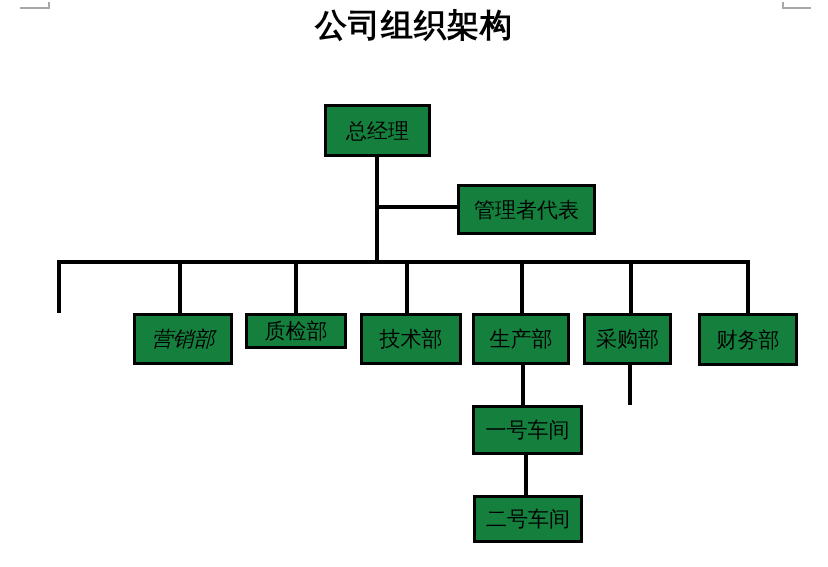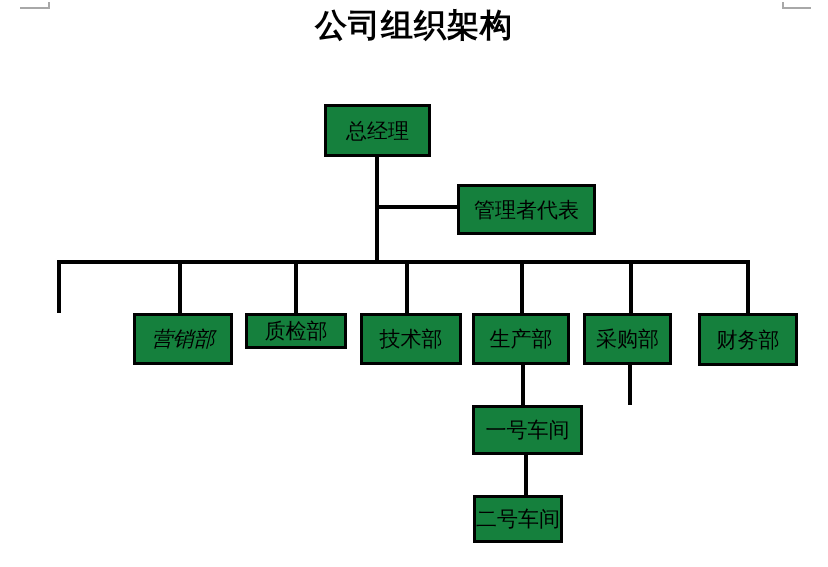--- a/index.html
+++ b/index.html
@@ -101,17 +101,17 @@
 
   <div class="node" style="left:698px;top:313px;width:100px;height:53px;">
     <span>财务部</span>
   </div>
 
   <div class="node" style="left:472px;top:405px;width:111px;height:50px;">
     <span>一号车间</span>
   </div>
 
 
-  <div class="node" style="left:473px;top:495px;width:90px;height:48px;">
+  <div class="node" style="left:473px;top:495px;width:110px;height:48px;">
     <span>二号车间</span>
   </div>
 
 </div>
 
 </body></html>

